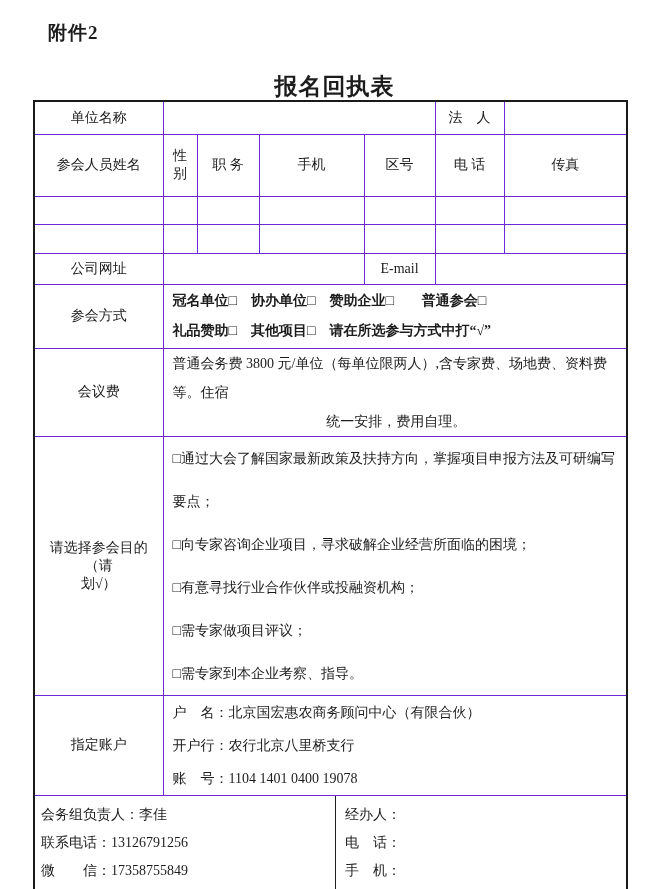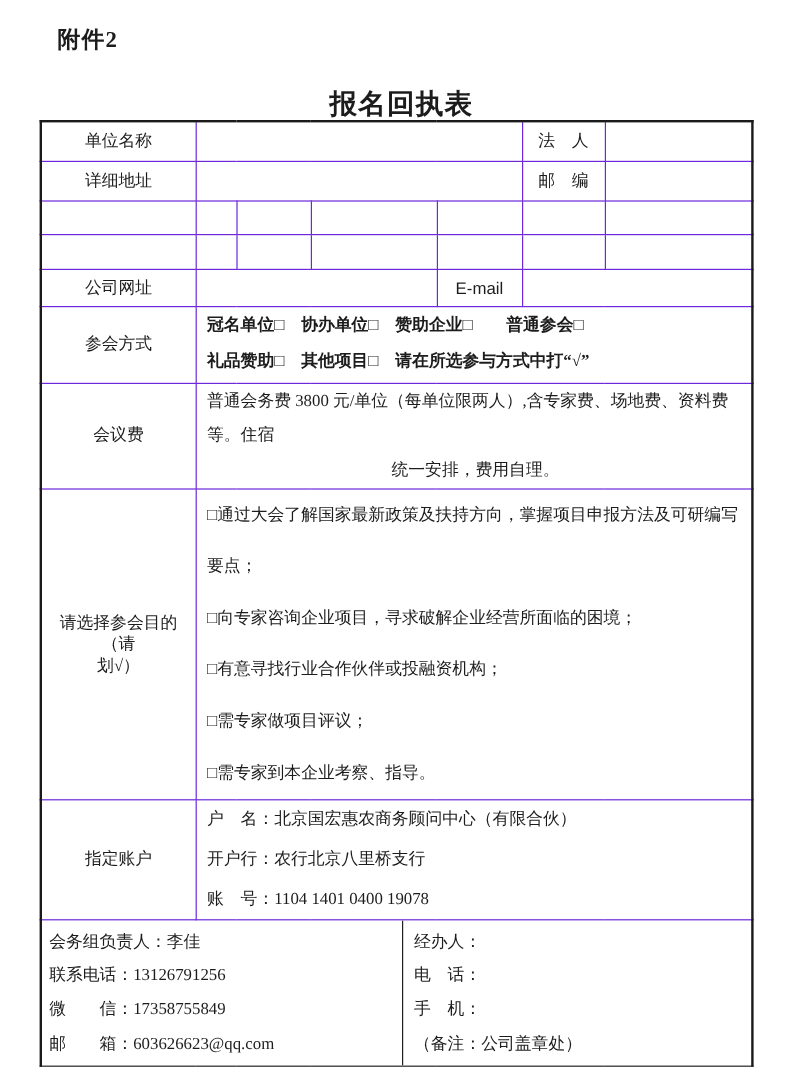--- a/index.html
+++ b/index.html
@@ -53,21 +53,21 @@
     padding-left: 9px;
     padding-right: 6px;
   }
   .prewrap { white-space: pre-line; }
   .line { line-height: 30px; font-weight: bold; }
   .purpose-line { line-height: 43px; }
   .account-line { line-height: 33px; }
   .fee-line1 { line-height: 29px; }
   .fee-line2 { line-height: 29px; text-align: center; }
   .email-lbl {
-    font-family: Liberation Sans, sans-serif;
+    font-family: Liberation Serif, serif;
     font-size: 13px;
     text-align: center;
   }
   
   td.footer-cell { padding: 0; }
   .footer-wrap {
     display: flex;
     width: 100%;
     height: 121px;
   }
@@ -106,27 +106,31 @@
   </colgroup>
 
   <tbody>
       <tr style="height:33px">
     <td class="lbl">单位名称</td>
     <td colspan="4"></td>
     <td class="lbl">法　人</td>
     <td></td>
   </tr>
 
-  <tr style="height:33px">
-    <td class="lbl">详细地址</td>
-    <td colspan="4"></td>
-    <td class="lbl">邮　编</td>
-    <td></td>
-  </tr>
-
+
+  <tr style="height:62px">
+    <td class="lbl">参会人员姓名</td>
+    <td class="lbl prewrap">性
+别</td>
+    <td class="lbl">职 务</td>
+    <td class="lbl">手机</td>
+    <td class="lbl">区号</td>
+    <td class="lbl">电 话</td>
+    <td class="lbl">传真</td>
+  </tr>
 
   <tr style="height:28px">
     <td></td>
     <td></td>
     <td></td>
     <td></td>
     <td></td>
     <td></td>
     <td></td>
   </tr>

